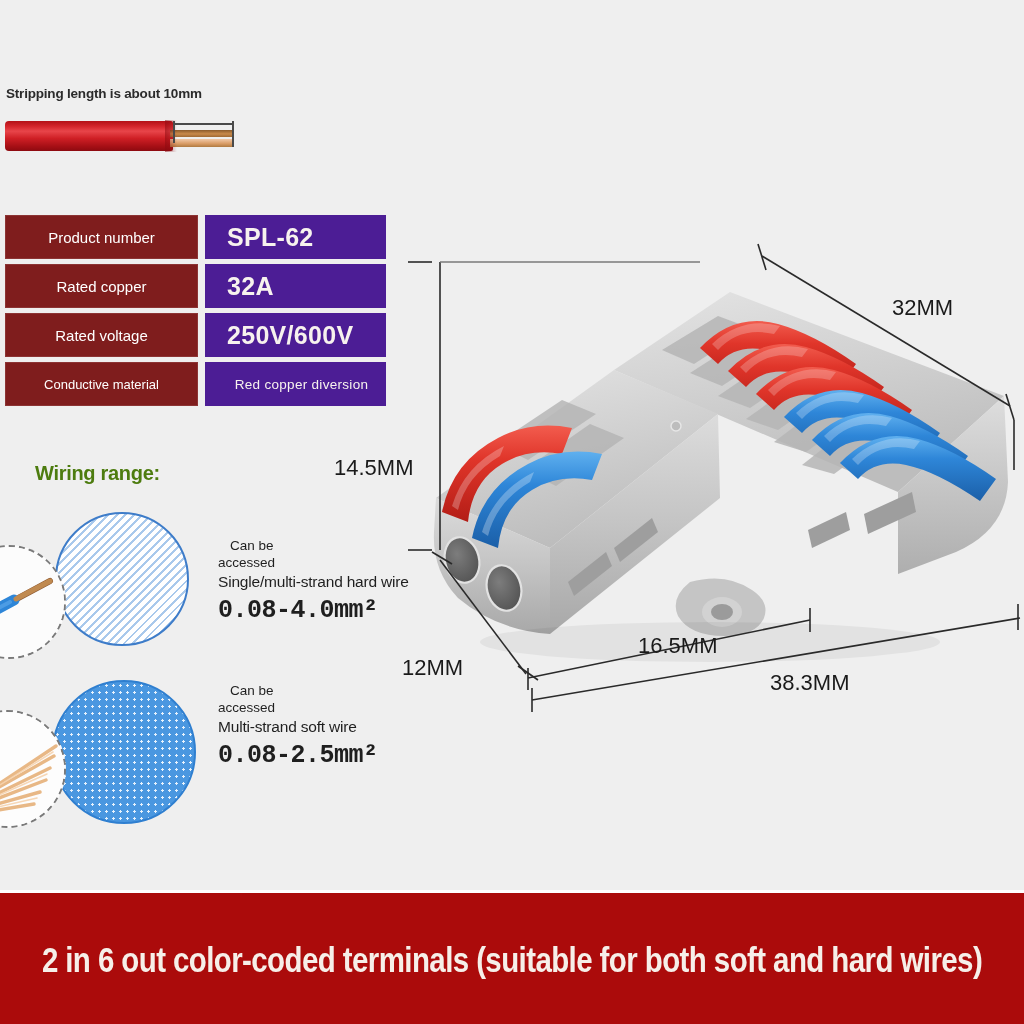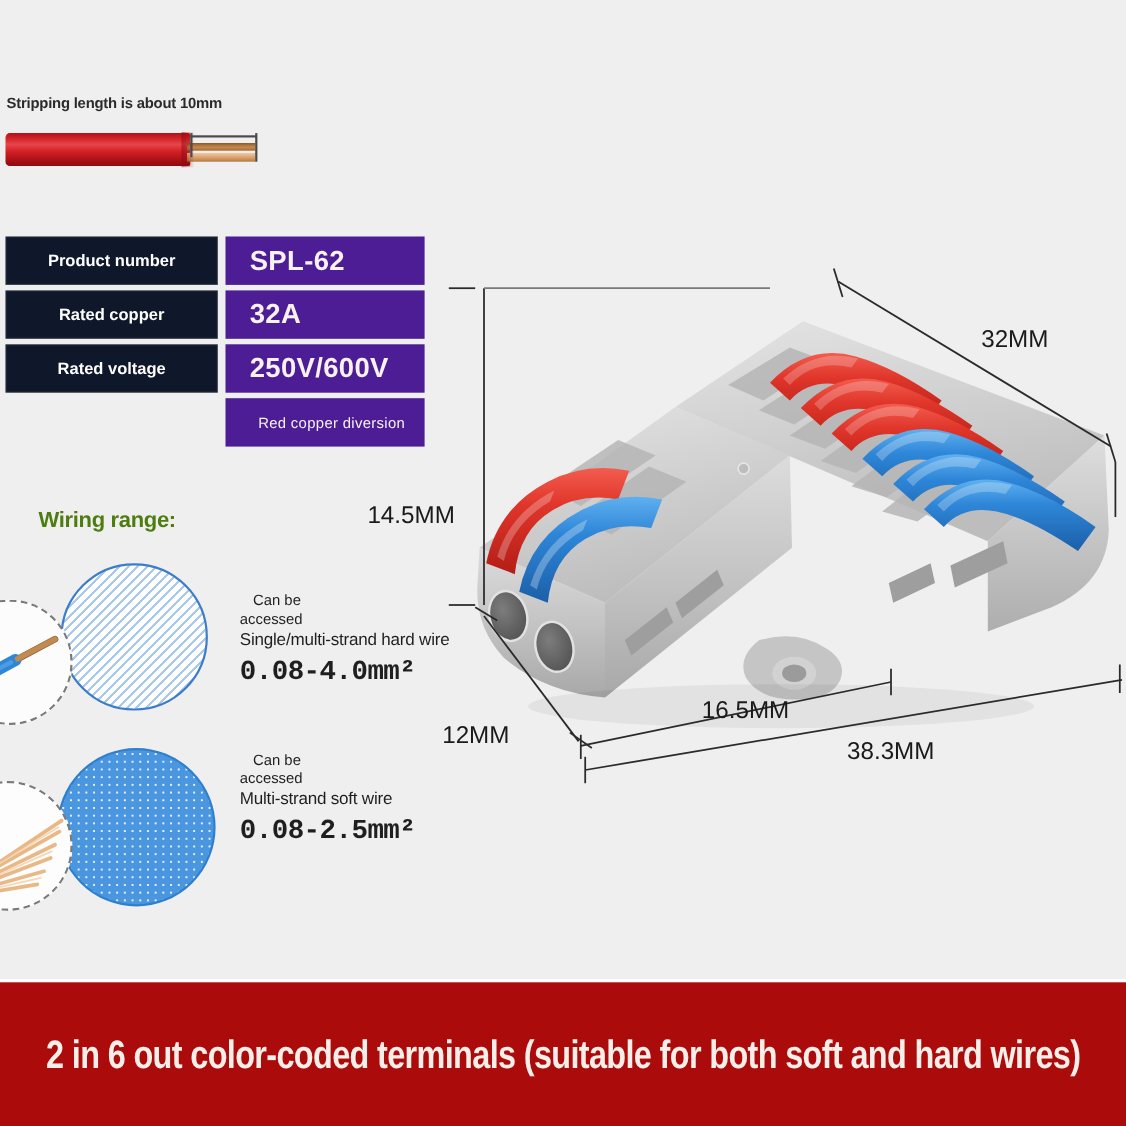--- a/index.html
+++ b/index.html
@@ -43,23 +43,23 @@
   #strip-dim-r { left: 227px; top: 11px; width: 1.5px; height: 26px; }
 
   
   #spec-table {
     position: absolute; left: 5px; top: 215px;
     width: 389px; height: 192px;
   }
   .spec-row { position: absolute; left: 0; width: 389px; height: 44px; }
   .spec-key {
     position: absolute; left: 0; top: 0; width: 193px; height: 100%;
-    background: #0f172a;
+    background: #7f1d1d;
     display: flex; align-items: center; justify-content: center;
-    color: #ffffff; font-size: 15px; font-weight: 700;
+    color: #ffffff; font-size: 15px; font-weight: 400;
     box-shadow: inset 0 0 0 1px rgba(255,255,255,.10);
   }
   .spec-val {
     position: absolute; left: 200px; top: 0; width: 181px; height: 100%;
     background: #4c1d95;
     display: flex; align-items: center; padding-left: 22px;
     color: #f7f2ee; font-size: 25px; font-weight: 700; letter-spacing: .3px;
     box-sizing: border-box;
   }
   .spec-row.small .spec-key { font-size: 13px; }
@@ -147,20 +147,21 @@
     </div>
     <div class="spec-row" style="top:49px;">
       <div class="spec-key">Rated copper</div>
       <div class="spec-val">32A</div>
     </div>
     <div class="spec-row" style="top:98px;">
       <div class="spec-key">Rated voltage</div>
       <div class="spec-val">250V/600V</div>
     </div>
     <div class="spec-row small" style="top:147px;">
+      <div class="spec-key">Conductive material</div>
       <div class="spec-val">Red copper diversion</div>
     </div>
   </div>
 
   <div id="wiring-title">Wiring range:</div>
 
   <div class="range-circle" id="circle-hard"></div>
   <div class="wire-inset" id="inset-hard">
     <svg width="110" height="110" viewBox="0 0 110 110">
       <rect x="0" y="0" width="110" height="110" fill="#fcfcfc"></rect>

